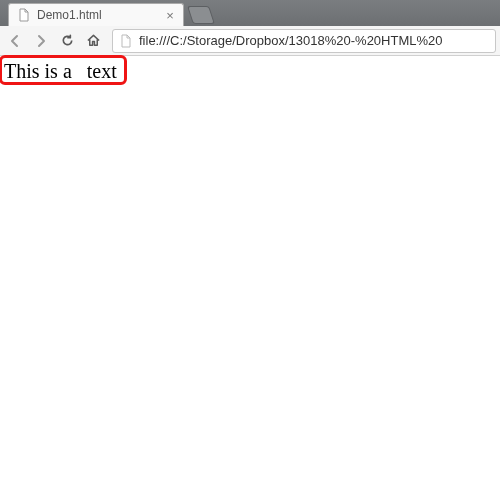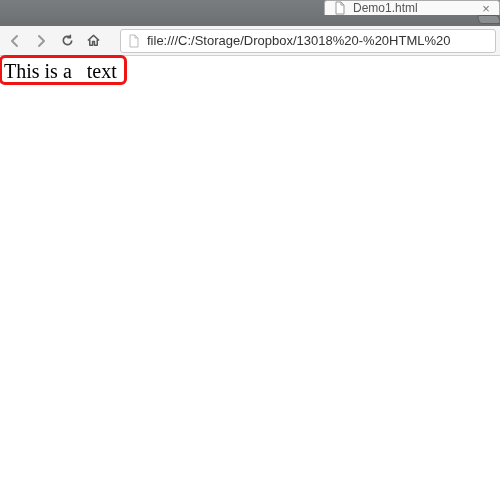--- a/index.html
+++ b/index.html
@@ -6,21 +6,20 @@
   html, body { width: 500px; height: 500px; overflow: hidden; font-family: "Segoe UI", Arial, sans-serif; background: #fff; }
 
   
   .tabstrip {
     height: 26px;
     background: linear-gradient(#7a7d80, #6c6f72);
     display: flex;
     align-items: flex-end;
     padding-left: 8px;
     position: relative;
-    flex-direction: column;
   }
   .tab {
     background: #f9f9f9;
     height: 23px;
     width: 176px;
     border-top-left-radius: 3px;
     border-top-right-radius: 3px;
     display: flex;
     align-items: center;
     padding: 0 6px 0 8px;
@@ -69,21 +68,21 @@
   .navbtn svg { display:block; }
   .omnibox {
     flex: 1;
     height: 24px;
     background: #fff;
     border: 1px solid #c8c8c8;
     border-radius: 3px;
     display: flex;
     align-items: center;
     padding: 0 6px;
-    margin-left: 12px;
+    margin-left: 4px;
     overflow: hidden;
   }
   .omnibox .page-icon { width:14px; height:14px; margin-right:6px; display:inline-block; }
   .omnibox .url { font-size: 13px; color: #333; white-space: nowrap; flex:1; font-family: Arial, sans-serif;}
 
   
   .viewport {
     position: relative;
     width: 500px;
     height: calc(500px - 26px - 30px);

